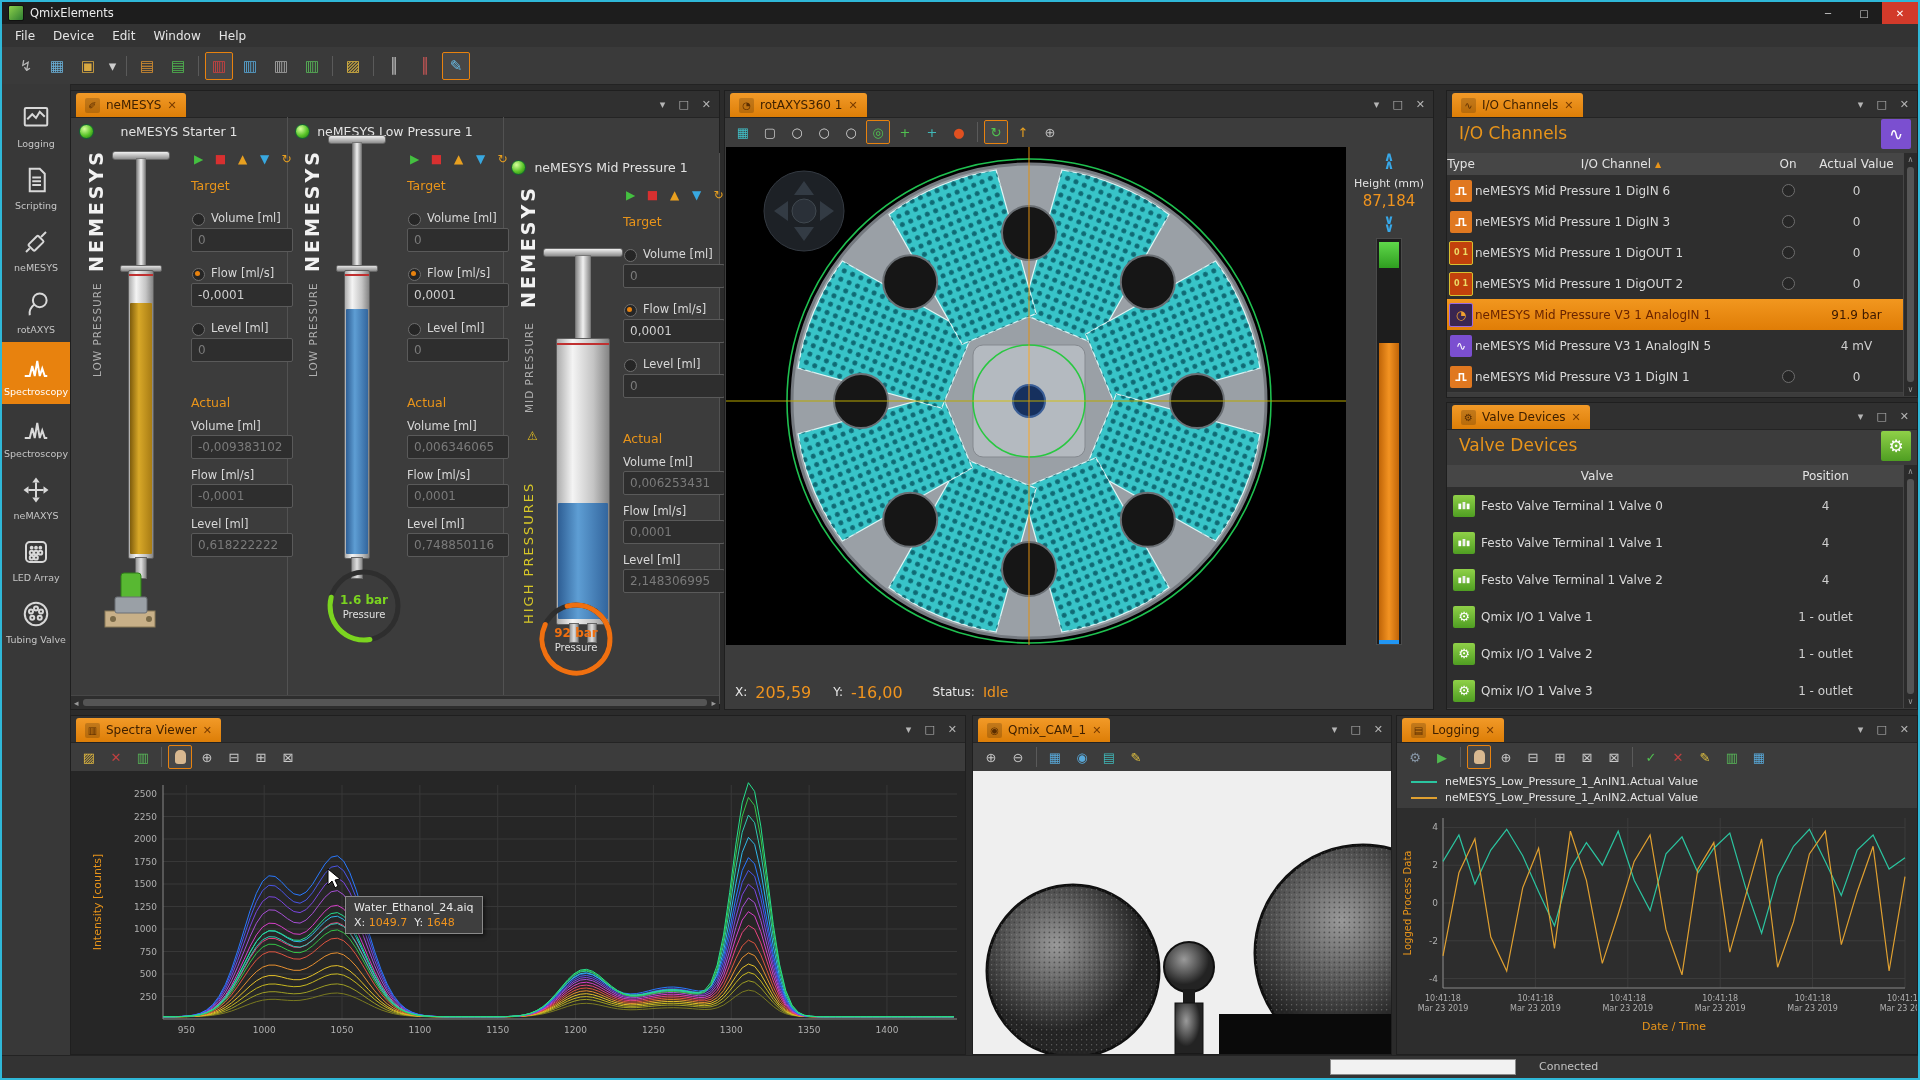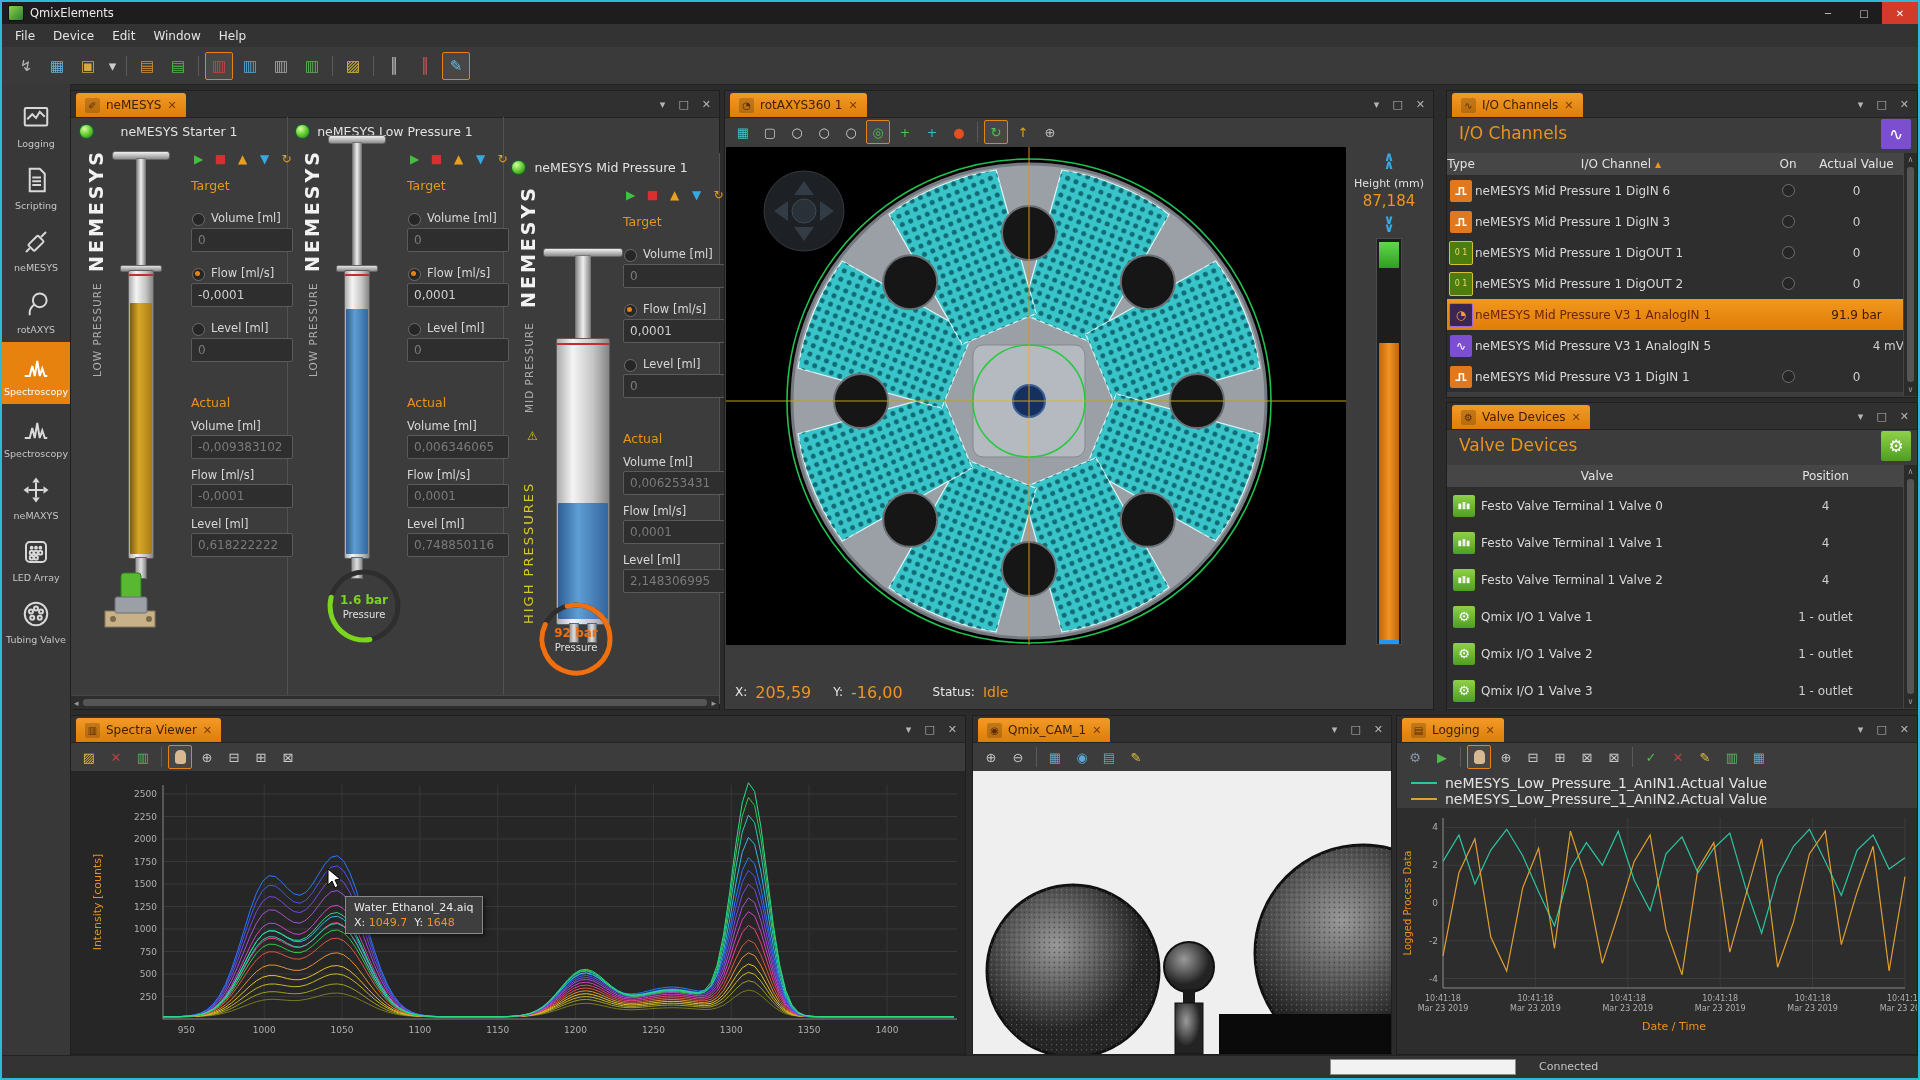--- a/index.html
+++ b/index.html
@@ -70,21 +70,21 @@
   .gauge-txt2{font-size:10px;fill:#e0e0e0;}
   .hscroll{position:absolute;left:0;right:0;bottom:0;height:13px;background:#2e2e2e;border-top:1px solid #474747;display:flex;align-items:center;justify-content:space-between;padding:0 3px;color:#999;font-size:9px;}
   .hthumb{height:7px;background:#555;border-radius:3px;flex:1;margin:0 4px;}
   
   .grid-headcell{position:absolute;background:#464646;border-bottom:1px solid #262626;border-right:1px solid #3a3a3a;font-size:12px;color:#e2e2e2;display:flex;align-items:center;justify-content:center;}
   .sortmark{color:#e8941a;font-size:8px;margin-left:4px;}
   .tbl-row{position:absolute;left:0;right:13px;border-bottom:1px solid #3f3f3f;background:#2e2e2e;display:flex;align-items:center;}
   .tbl-row.selected{background:linear-gradient(#f2971f,#e07d06);}
   .type-tile{width:22px;height:22px;border-radius:2px;display:flex;align-items:center;justify-content:center;flex:none;}
   .tt-din{background:#e07820;}
-  .tt-dout{background:#4d7c0f;border:1px solid #d8c030;color:#ecd964;font-size:8px;font-weight:normal;}
+  .tt-dout{background:#c2410c;border:1px solid #d8c030;color:#ecd964;font-size:8px;font-weight:bold;}
   .tt-asin{background:#7b4fd0;color:#fff;font-size:12px;}
   .tt-agauge{background:#3a2650;border:1px solid #9a6ae0;color:#f0a030;font-size:12px;}
   .tt-terminal{background:linear-gradient(#8fd048,#4f9e22);}
   .tt-rotary{background:linear-gradient(#8fd048,#4f9e22);color:#fff;font-size:13px;}
   .vscroll{position:absolute;right:0;width:13px;background:#2b2b2b;border-left:1px solid #454545;display:flex;flex-direction:column;justify-content:space-between;align-items:center;color:#999;font-size:8px;padding:2px 0;}
   .vthumb{width:7px;flex:1;margin:3px 0;background:#555;border-radius:3px;}
   .iconbtn{position:absolute;width:30px;height:30px;border-radius:2px;display:flex;align-items:center;justify-content:center;font-size:17px;}
   
   .rx-canvas{position:absolute;left:1px;top:56px;background:#000;}
   .rx-side{position:absolute;right:1px;top:56px;width:86px;bottom:60px;background:#3c3c3c;display:flex;flex-direction:column;align-items:center;}
@@ -93,21 +93,21 @@
   .rx-height-value{font-size:15px;color:#f0941e;margin:2px 0 6px;}
   .rx-slider{position:relative;width:24px;flex:1;margin:6px 0 4px;background:#1d1d1d;border:1px solid #4a4a4a;}
   .rx-green{position:absolute;left:2px;right:2px;top:3px;height:26px;background:linear-gradient(#5fd84a,#2f9e20);}
   .rx-fill{position:absolute;left:2px;right:2px;bottom:4px;top:104px;background:linear-gradient(90deg,#c06508,#f39322,#c06508);}
   .rx-bluecap{position:absolute;left:2px;right:2px;bottom:0;height:4px;background:#2196f3;}
   .rx-zoomrow{position:absolute;left:0;right:88px;bottom:34px;height:24px;border-top:1px solid #2a2a2a;display:flex;align-items:center;font-size:11px;color:#e0e0e0;}
   .rx-scroll{flex:1;height:14px;background:#2e2e2e;margin:0 8px;display:flex;align-items:center;justify-content:space-between;color:#aaa;font-size:10px;padding:0 4px;}
   .rx-status{position:absolute;left:0;right:88px;bottom:2px;height:30px;display:flex;align-items:center;gap:8px;padding-left:10px;font-size:12px;color:#e8e8e8;}
   .rx-val{color:#f0941e;font-size:16px;}
   
-  .legend-row{position:absolute;display:flex;align-items:center;gap:8px;font-size:14px;color:#e4e4e4;}
+  .legend-row{position:absolute;display:flex;align-items:center;gap:8px;font-size:11px;color:#e4e4e4;}
   .legend-line{width:26px;height:2px;}
   .tooltip{position:absolute;background:#3e3e3e;border:1px solid #8a8a8a;box-shadow:2px 2px 4px rgba(0,0,0,.5);padding:3px 8px;font-size:11px;color:#e8e8e8;line-height:15px;}
   .tooltip .num{color:#f0941e;}
   .statusbar{position:absolute;left:0;right:0;bottom:0;height:22px;background:#333;border-top:1px solid #232323;font-size:11px;color:#c2c2c2;}
   .sb-box{position:absolute;left:1328px;top:3px;width:184px;height:14px;background:#f2f2f2;border:1px solid #8a8a8a;}
 </style>
 </head>
 <body>
 
 <div id="app">
@@ -642,21 +642,21 @@
       <div style="width:292px;font-size:12px;color:#6a2400;">neMESYS Mid Pressure V3 1 AnalogIN 1</div>
       <div style="width:42px;display:flex;justify-content:center;"></div>
       <div style="width:95px;text-align:center;font-size:12px;color:#3a1800;">91.9 bar</div>
         </div>
         <div class="tbl-row" style="top: 155px; height: 31px;">
           <div style="width:28px;display:flex;justify-content:center;">
             <div class="type-tile tt-asin">∿</div>
           </div>
       <div style="width:292px;font-size:12px;color:#d8d8d8;">neMESYS Mid Pressure V3 1 AnalogIN 5</div>
       <div style="width:42px;display:flex;justify-content:center;"></div>
-      <div style="width:95px;text-align:right;font-size:12px;color:#cfcfcf;">4 mV</div>
+      <div style="width:95px;text-align:center;font-size:12px;color:#cfcfcf;">4 mV</div>
         </div>
         <div class="tbl-row" style="top: 186px; height: 31px;">
           <div style="width:28px;display:flex;justify-content:center;">
             <div class="type-tile tt-din">
               <svg width="16" height="16" viewBox="0 0 20 20">
                 <path d="M3 14 H8 V6 H13 V14 H17" stroke="#fff" fill="none" stroke-width="2"></path>
               </svg>
             </div>
           </div>
       <div style="width:292px;font-size:12px;color:#d8d8d8;">neMESYS Mid Pressure V3 1 DigIN 1</div>

